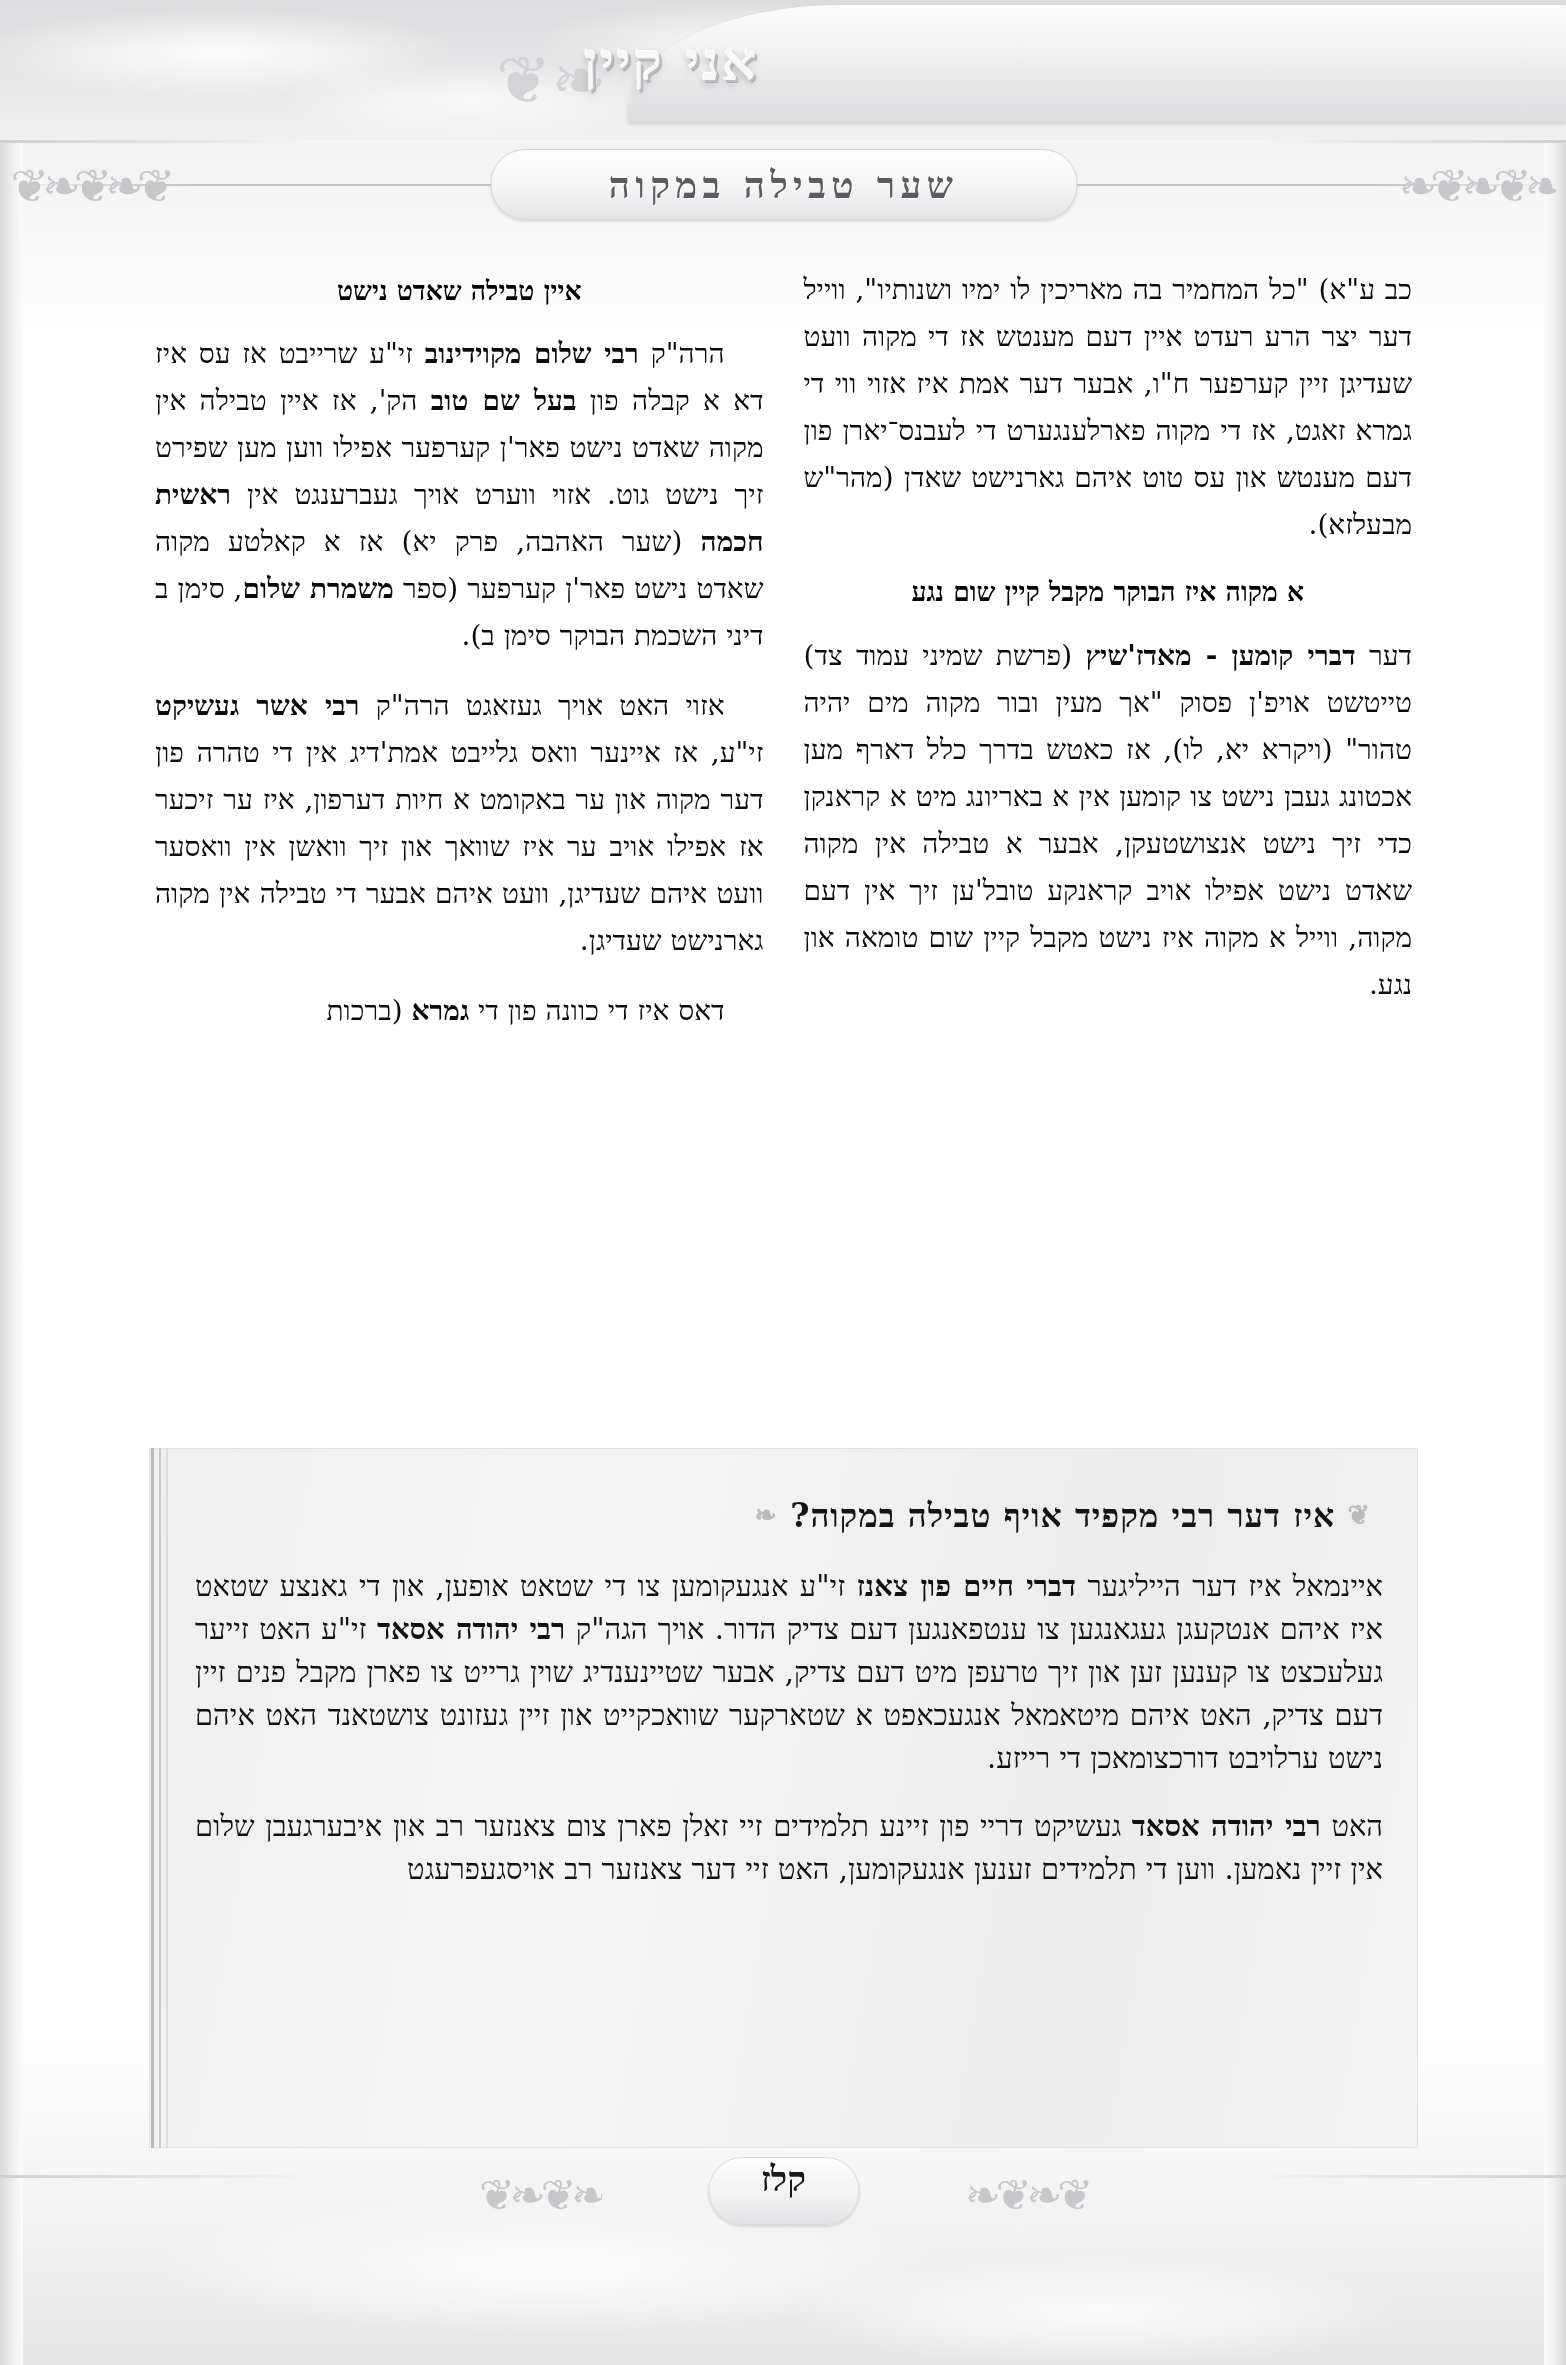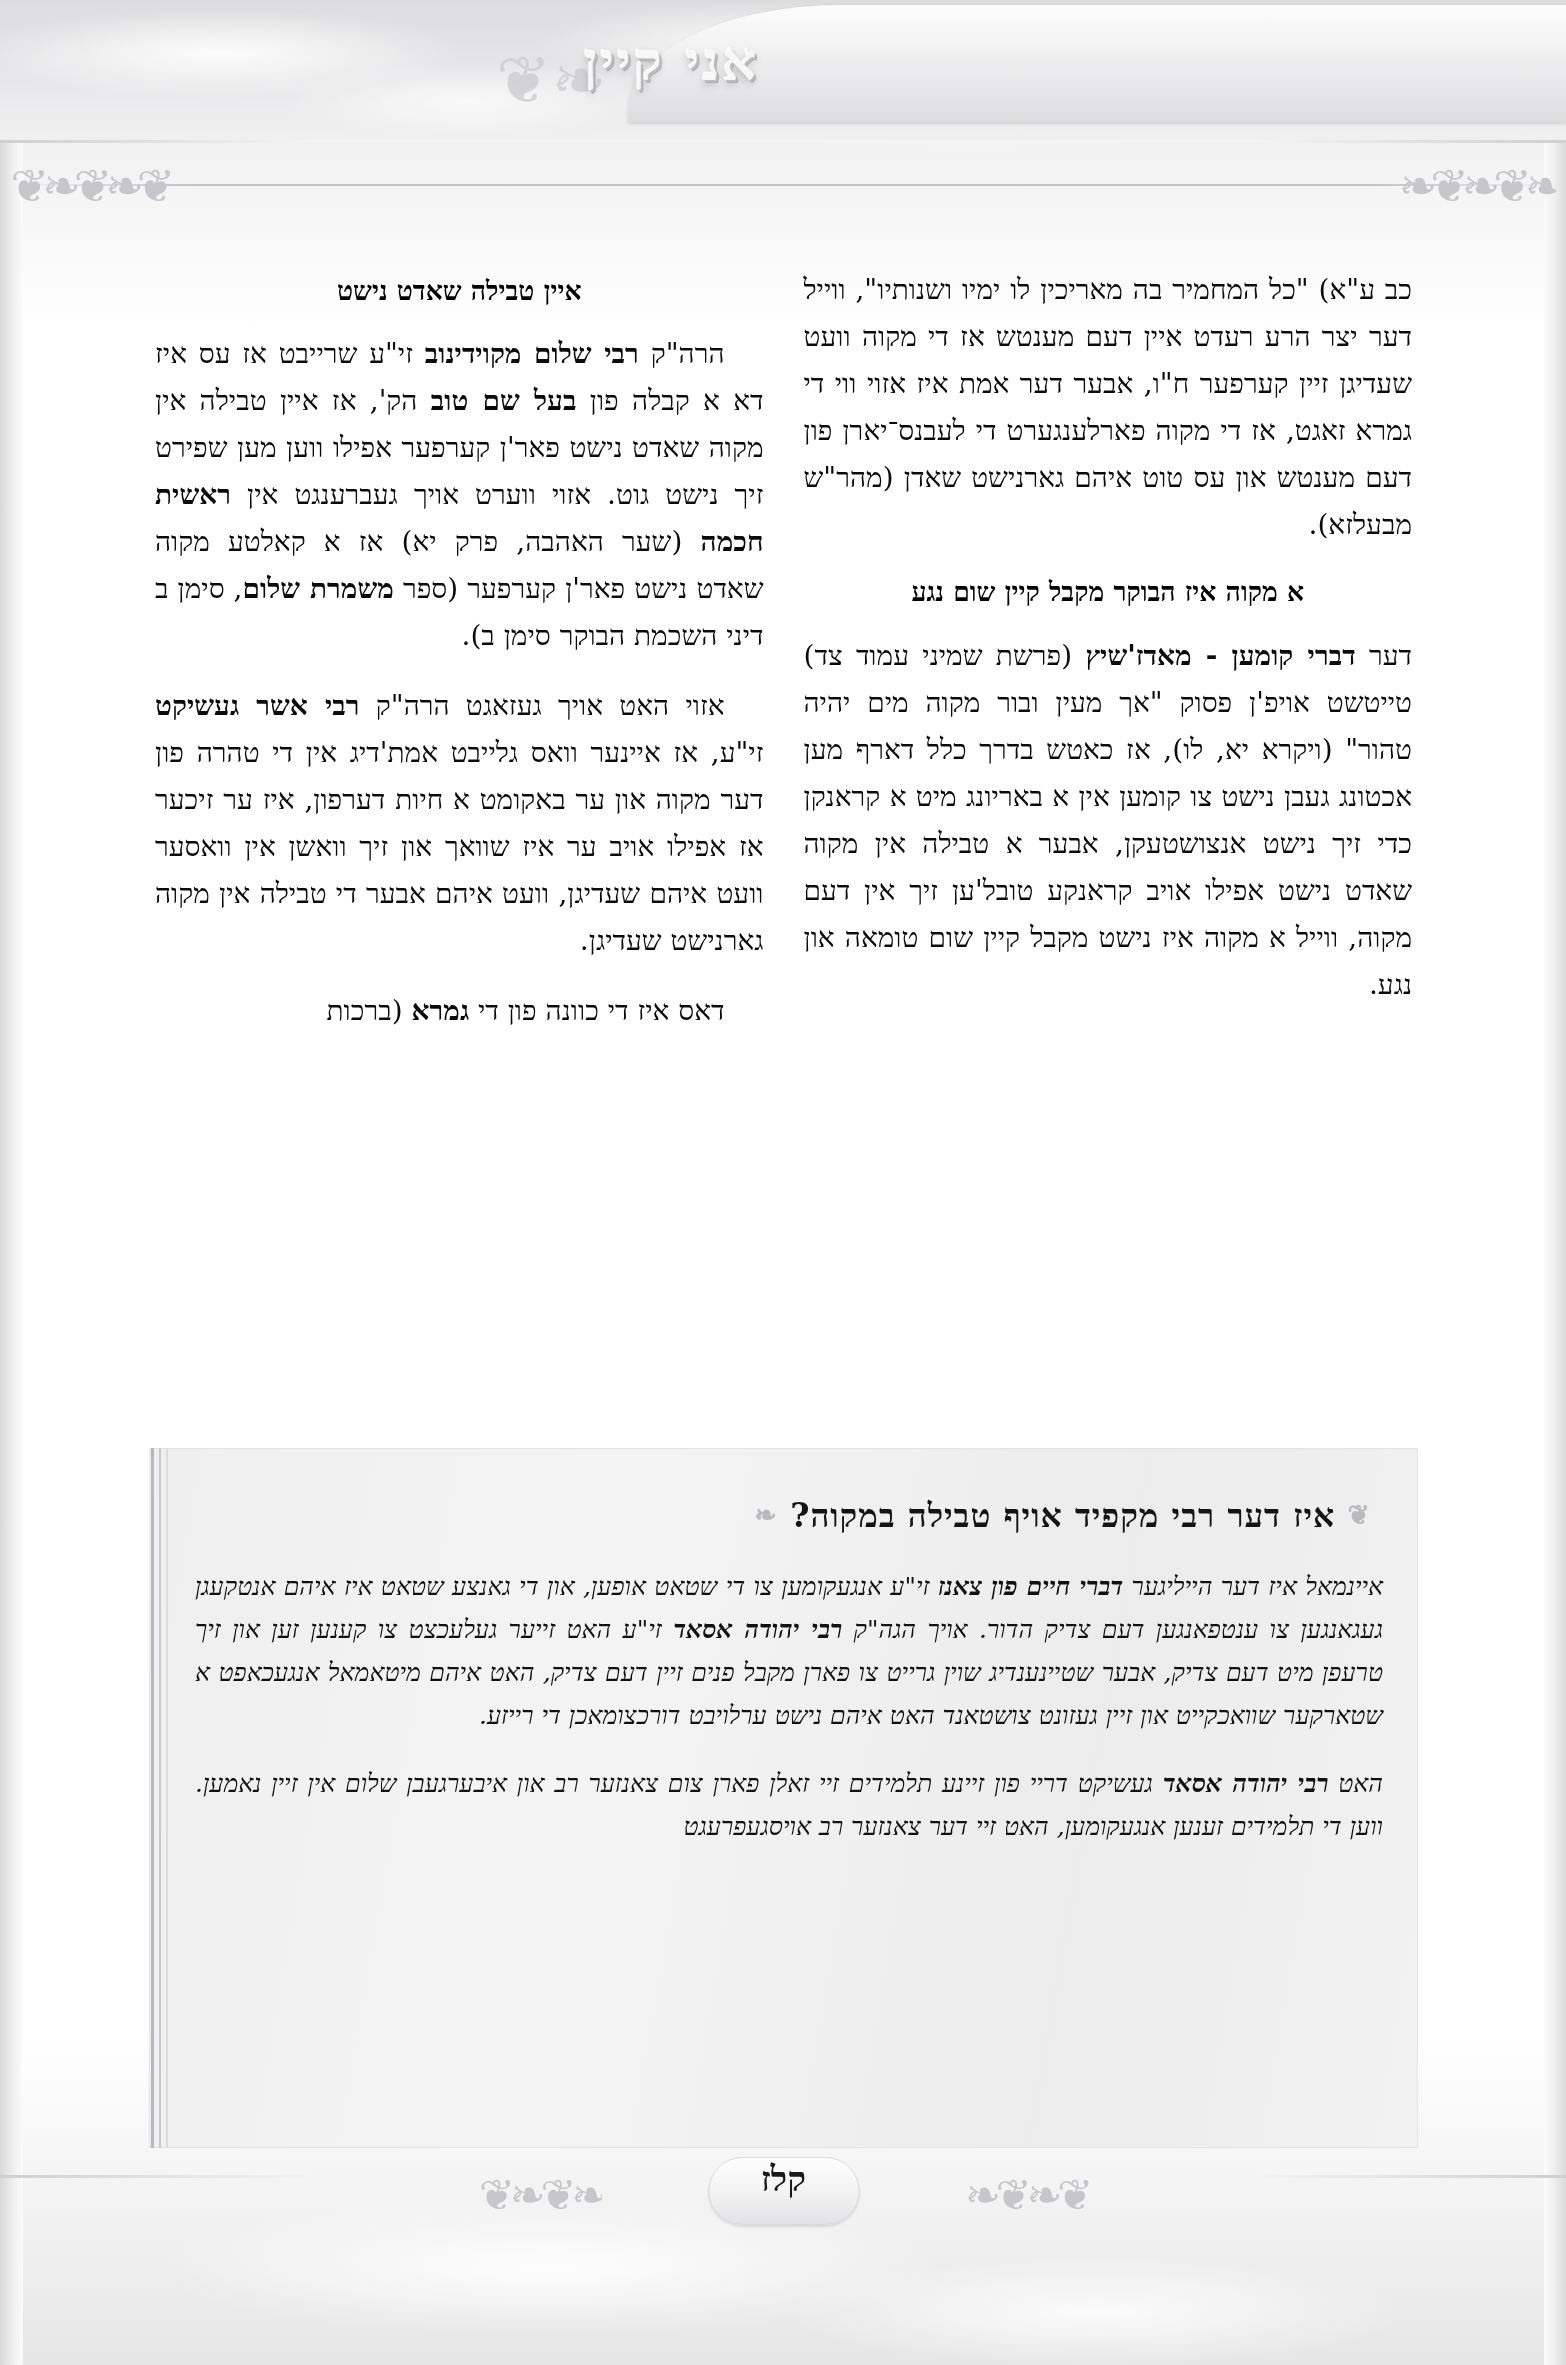--- a/index.html
+++ b/index.html
@@ -122,22 +122,22 @@
   .story-rails i:nth-child(3){left:17px;width:1.8px;background:#dcdce0;}
   .story-inner{position:absolute;left:46px;right:35px;top:0;bottom:0;}
   .story-title{
     direction:rtl;text-align:right;margin:48px 0 30px 0;
     font-family:"DejaVu Serif","Liberation Serif",serif;
     font-size:33px;font-weight:700;color:#141414;letter-spacing:0.9px;
   }
   .story-title .orn{color:#b9b9be;font-size:26.6px;vertical-align:2.7px;padding:0 12.4px;}
   .story-p{
     font-family:"DejaVu Serif","Liberation Serif",serif;
-    font-size:25px;line-height:43px;color:#111;
-    margin:4px 0 25px 0;direction:rtl;text-align:justify;font-style:italic;
+    font-size:29px;line-height:43px;color:#111;
+    margin:4px 0 25px 0;direction:rtl;text-align:justify;
   }
 
   
   .footer{position:absolute;left:0;right:0;bottom:131px;height:85px;}
   .footer-orn{position:absolute;top:19.5px;width:496px;height:50px;overflow:hidden;
     color:#c6c6cb;font-size:43px;line-height:50px;
     font-family:"DejaVu Serif","Liberation Serif",serif;letter-spacing:-5.3px;}
   .footer-orn.l{left:106px;text-align:right;}
   .footer-orn.r{right:106px;text-align:left;}
   .pagepill{
@@ -165,20 +165,23 @@
     <div class="masthead-ribbon"></div>
     <div class="flourish-left">❦❧</div>
     <div class="masthead-title">אני קיין</div>
   </div>
   <div class="hairline-top"></div>
 
   <div class="banner-row">
     <div class="banner-rule"></div>
     <div class="banner-orn l">❦❧❦❧❦</div>
     <div class="banner-orn r">❧❦❧❦❧</div>
+    <div class="banner-pill">
+      <span class="banner-text">שער טבילה במקוה</span>
+    </div>
   </div>
 
   <div class="columns">
 
     <div class="col">
       <div class="sec-head lead">איין טבילה שאדט נישט</div>
       <p class="body-p indent">הרה"ק <b class="hv">רבי שלום מקוידינוב</b> זי"ע שרייבט אז עס איז דא א קבלה פון <b class="hv">בעל שם טוב</b> הק', אז איין טבילה אין מקוה שאדט נישט פאר'ן קערפער אפילו ווען מען שפירט זיך נישט גוט. אזוי ווערט אויך געברענגט אין <b class="hv">ראשית חכמה</b> (שער האהבה, פרק יא) אז א קאלטע מקוה שאדט נישט פאר'ן קערפער (ספר <b class="hv">משמרת שלום</b>, סימן ב דיני השכמת הבוקר סימן ב).</p>
       <p class="body-p indent">אזוי האט אויך געזאגט הרה"ק <b class="hv">רבי אשר געשיקט</b> זי"ע, אז איינער וואס גלייבט אמת'דיג אין די טהרה פון דער מקוה און ער באקומט א חיות דערפון, איז ער זיכער אז אפילו אויב ער איז שוואך און זיך וואשן אין וואסער וועט איהם שעדיגן, וועט איהם אבער די טבילה אין מקוה גארנישט שעדיגן.</p>
       <p class="body-p indent">דאס איז די כוונה פון די <b class="hv">גמרא</b> (ברכות</p>
     </div>

